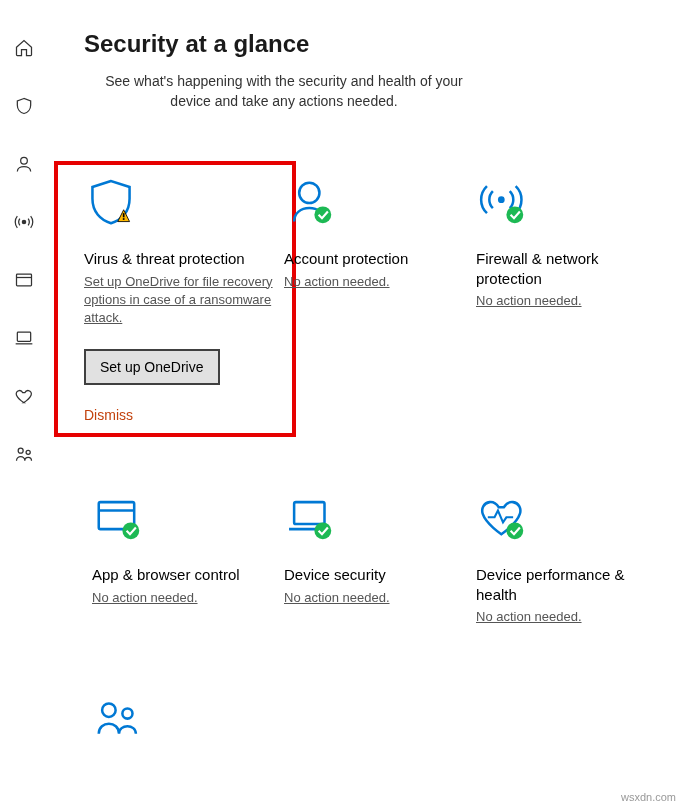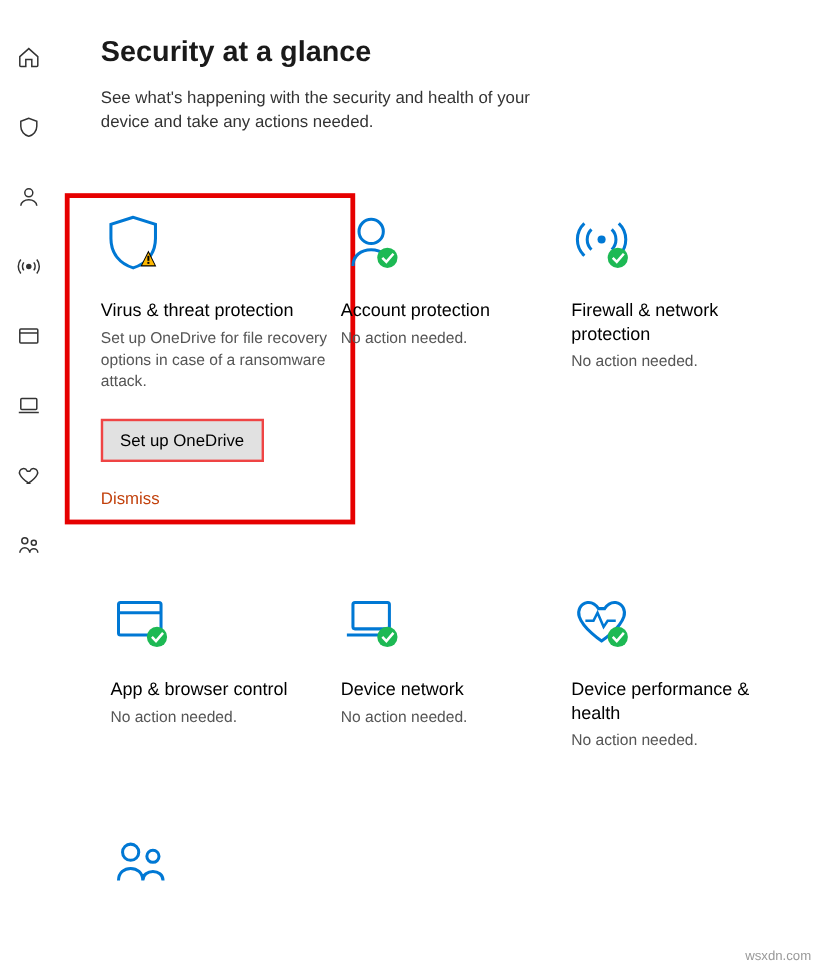--- a/index.html
+++ b/index.html
@@ -37,20 +37,21 @@
     font-size: 24px;
     font-weight: 600;
     margin-bottom: 14px;
   }
   .page-subtitle {
     font-size: 14px;
     color: #333;
     max-width: 400px;
     line-height: 1.4;
     margin-bottom: 50px;
+    text-align: center;
   }
   .tiles {
     display: grid;
     grid-template-columns: repeat(3, 184px);
     column-gap: 8px;
     row-gap: 40px;
   }
   .tile {
     padding: 14px 8px 14px 8px;
   }
@@ -70,26 +71,27 @@
     font-size: 15px;
     font-weight: 400;
     color: #000;
     line-height: 1.3;
     margin-bottom: 4px;
   }
   .tile-desc {
     font-size: 13px;
     color: #555;
     line-height: 1.4;
+    text-decoration: underline;
   }
   .tile-button {
     margin-top: 22px;
     padding: 8px 14px;
     background: #e1e1e1;
-    border: 2px solid #ef4444;
+    border: 2px solid #404040;
     font-size: 14px;
     cursor: pointer;
     display: inline-block;
   }
   .tile-link {
     display:block;
     margin-top: 22px;
     color: #c2410c;
     font-size: 14px;
     cursor: pointer;
@@ -220,21 +222,21 @@
 
     <div class="tile">
       <div class="tile-icon">
         <svg width="54" height="54" viewBox="0 0 64 64">
           <rect x="12" y="12" width="36" height="26" rx="2" fill="none" stroke="#0078d4" stroke-width="3"></rect>
           <path d="M6 44h48" stroke="#0078d4" stroke-width="3"></path>
           <circle cx="46" cy="46" r="10" class="badge-check"></circle>
           <path d="M41 46l4 4 7-8" fill="none" stroke="#fff" stroke-width="2.5"></path>
         </svg>
       </div>
-      <div class="tile-title">Device network</div>
+      <div class="tile-title">Device security</div>
       <div class="tile-desc">No action needed.</div>
     </div>
 
     <div class="tile">
       <div class="tile-icon">
         <svg width="54" height="54" viewBox="0 0 64 64">
           <path d="M30 50S12 38 8 26c-2-6 1-13 8-14 5-.7 9 3 11 6h6c2-3 6-6.7 11-6 7 1 10 8 8 14-4 12-22 24-22 24z" fill="none" stroke="#0078d4" stroke-width="3"></path>
           <path d="M14 30h8l4-8 6 14 4-6h8" fill="none" stroke="#0078d4" stroke-width="2.5"></path>
           <circle cx="46" cy="46" r="10" class="badge-check"></circle>
           <path d="M41 46l4 4 7-8" fill="none" stroke="#fff" stroke-width="2.5"></path>

